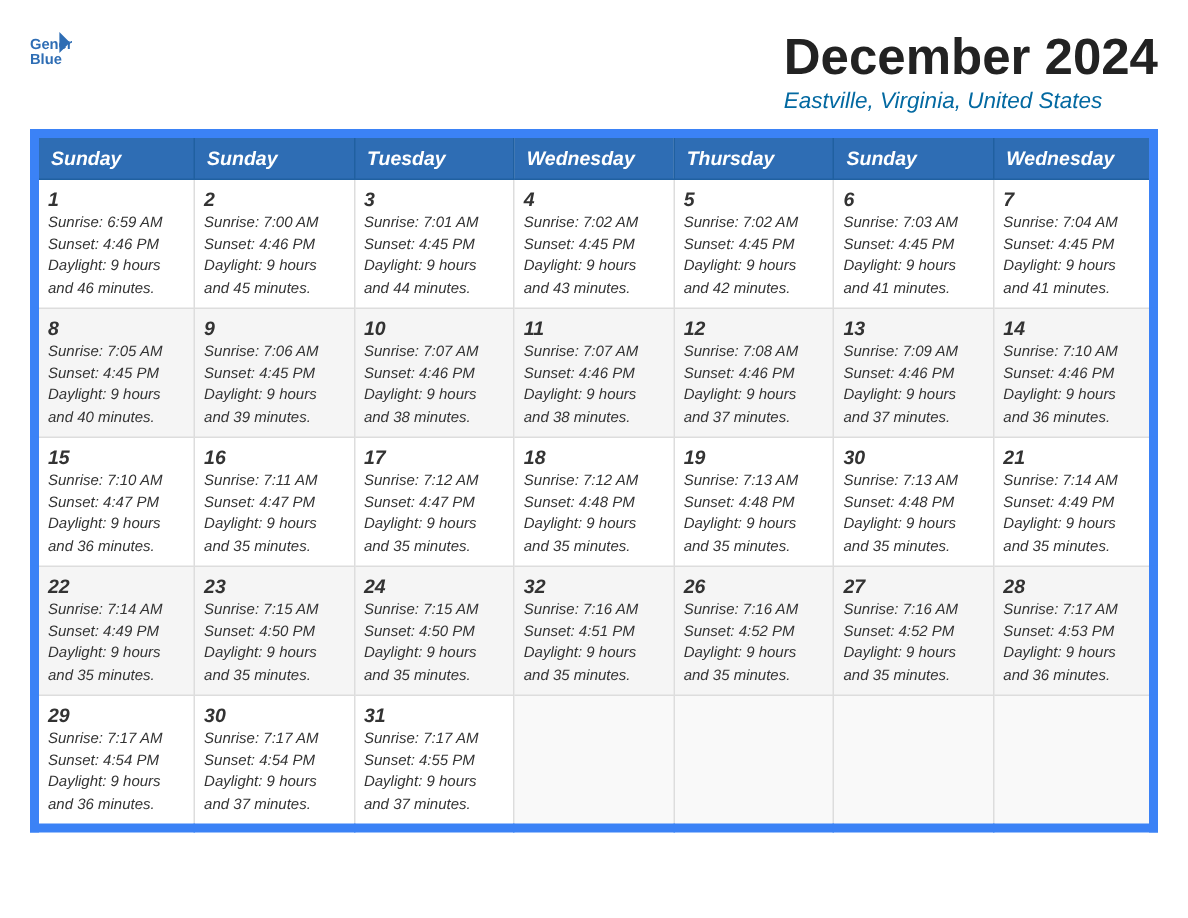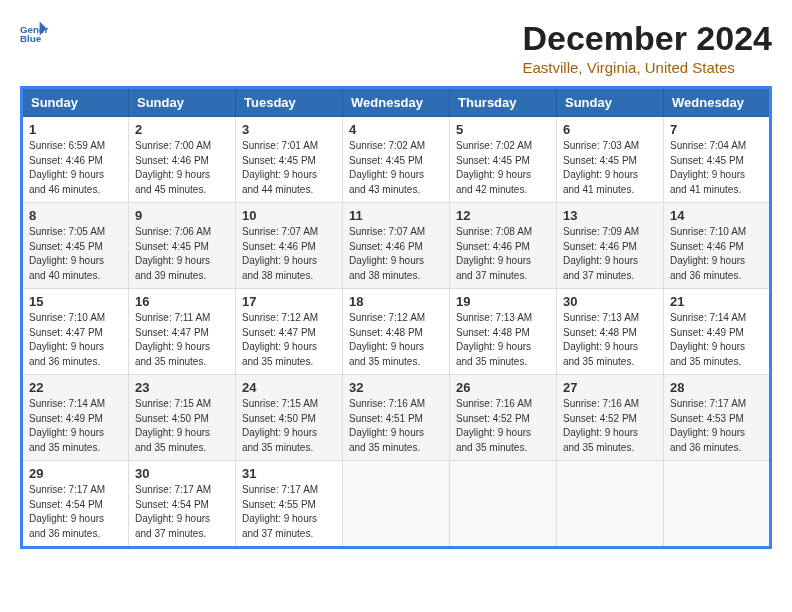--- a/index.html
+++ b/index.html
@@ -29,27 +29,29 @@
       text-align: left;
     }
     .main-title {
       font-size: 34px;
       font-weight: bold;
       color: #222;
       line-height: 1.1;
     }
     .subtitle {
       font-size: 15px;
-      color: #a16207;
+      color: #0369a1;
       margin-top: 2px;
+      font-style: italic;
     }
     .calendar {
       width: 100%;
       border-collapse: collapse;
-      border: 3px solid #3b82f6;
+      border: 6px solid #3b82f6;
+      font-style: italic;
     }
     .calendar th {
       background-color: #2e6db4;
       color: #fff;
       font-size: 13px;
       font-weight: bold;
       padding: 6px 8px;
       text-align: left;
       border: 1px solid #2060a0;
     }

